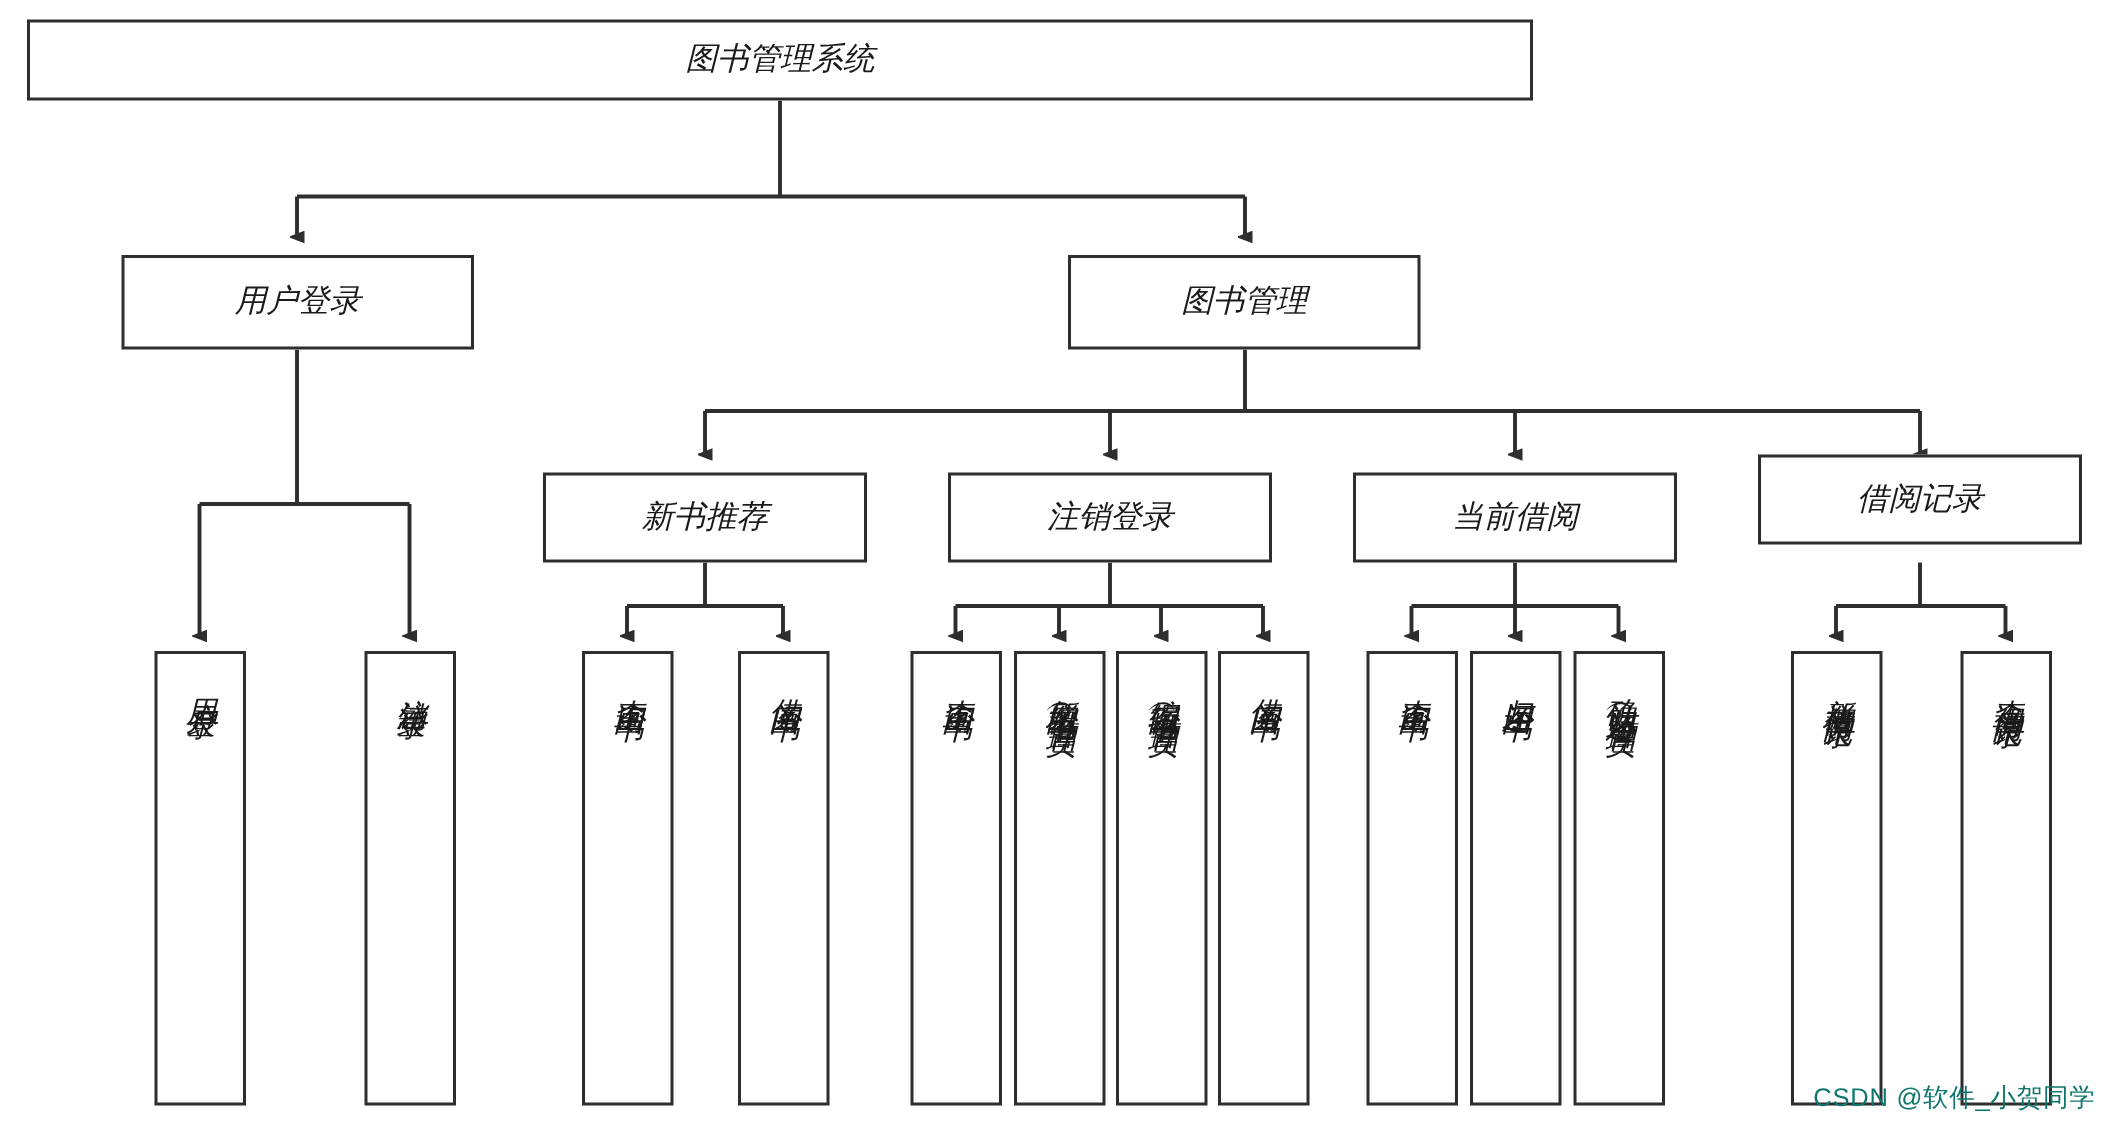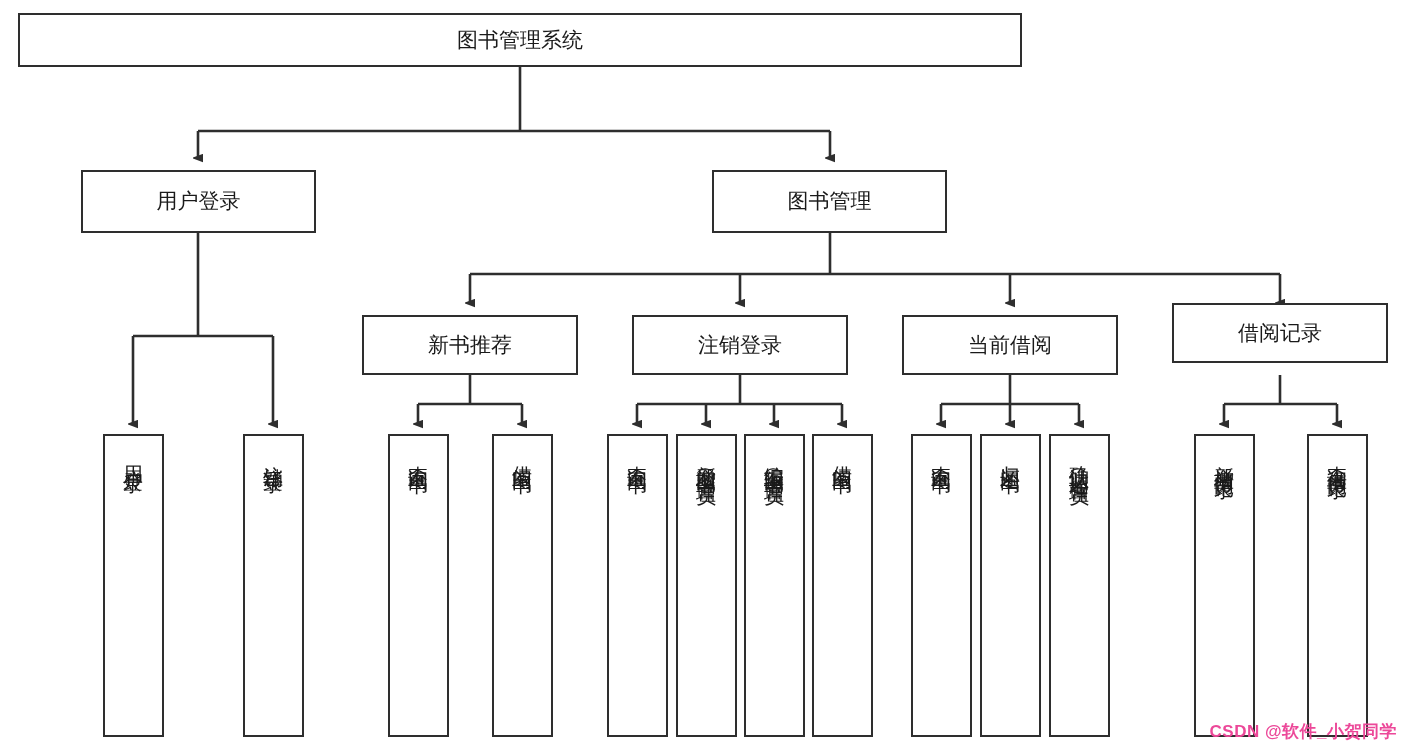--- a/index.html
+++ b/index.html
@@ -28,20 +28,21 @@
   }
   .node {
     position: absolute;
     box-sizing: border-box;
     background: #ffffff;
     border: 2px solid #2e2e2e;
     display: flex;
     align-items: center;
     justify-content: center;
     color: #1a1a1a;
+    font-style: italic;
   }
   .node .label {
     display: block;
     text-align: center;
     line-height: 1.18;
     white-space: pre;
   }
   .node.horizontal .label {
     font-size: 21px;
   }
@@ -57,25 +58,24 @@
     text-orientation: upright;
     font-size: 20px;
     letter-spacing: 3px;
     line-height: 1;
   }
   #watermark {
     position: absolute;
     right: 8px;
     bottom: 4px;
     font-size: 17px;
-    color: #ec4899;
+    color: #0f766e;
     letter-spacing: 0.5px;
     white-space: nowrap;
     pointer-events: none;
-    font-weight: bold;
   }
 </style>
 </head>
 <body>
 
 <div id="diagram-root">
 
   <svg class="edges" viewBox="0 0 1405 747">
     <defs>
       <marker id="arrow" markerWidth="10" markerHeight="10" refX="4.2" refY="5" orient="auto" markerUnits="userSpaceOnUse">

